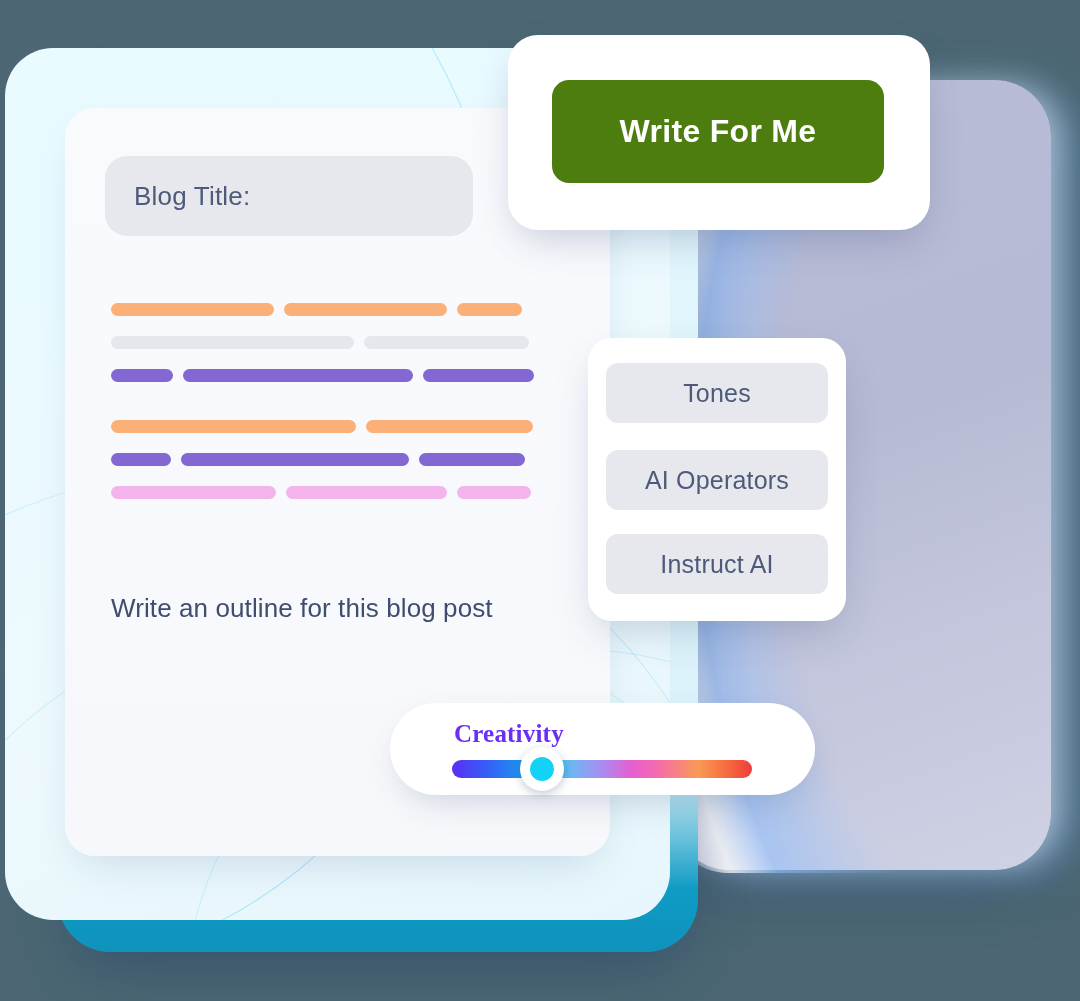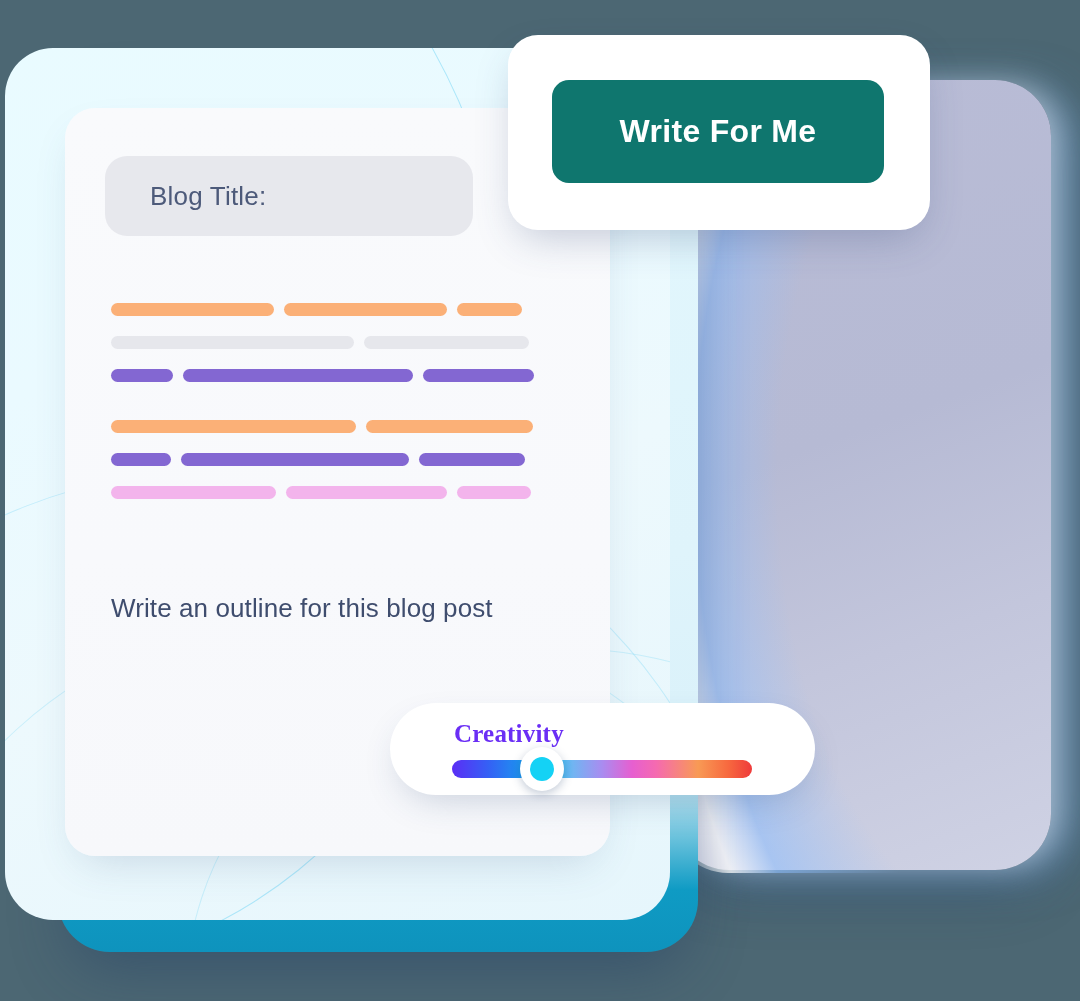--- a/index.html
+++ b/index.html
@@ -67,21 +67,21 @@
     box-shadow:0 18px 44px -16px rgba(60,90,130,.22);
   }
   .title-field{
     position:absolute;left:40px;top:48px;
     width:368px;height:80px;
     border-radius:22px;
     background:#e7e8ed;
     display:flex;align-items:center;
   }
   .title-field span{
-    margin-left:45px;
+    margin-left:29px;
     font-size:26px;color:#4d5a7a;letter-spacing:.2px;
   }
 
   .bars{position:absolute;left:46px;top:195px;width:440px;}
   .bar-row{display:flex;align-items:center;}
   .bar{height:13px;border-radius:7px;}
   .o{background:#fbb077;}
   .g{background:#e6e7ec;}
   .p{background:#8367d2;}
   .k{background:#f3b4ec;}
@@ -95,21 +95,21 @@
   .cta-card{
     position:absolute;left:508px;top:35px;
     width:422px;height:195px;
     border-radius:30px;background:#ffffff;
     box-shadow:0 16px 42px -10px rgba(45,70,115,.28);
   }
   .cta-btn{
     position:absolute;left:44px;top:45px;
     width:332px;height:103px;
     border:0;border-radius:17px;
-    background:#0f766e;
+    background:#4d7c0f;
     color:#ffffff;font-size:32px;font-weight:bold;
     font-family:"Liberation Sans", sans-serif;
     letter-spacing:.3px;cursor:pointer;
   }
 
   
   .opt-card{
     position:absolute;left:588px;top:338px;
     width:258px;height:283px;
     border-radius:24px;background:#ffffff;
@@ -212,20 +212,25 @@
         </div>
       </div>
 
     <div class="prompt-text">Write an outline for this blog post</div>
   </div>
 
   <div class="cta-card">
     <button class="cta-btn">Write For Me</button>
   </div>
 
+  <div class="opt-card">
+    <button class="opt-btn opt0">Tones</button>
+    <button class="opt-btn opt1">AI Operators</button>
+    <button class="opt-btn opt2">Instruct AI</button>
+  </div>
 
   <div class="crt-card">
     <div class="crt-label">Creativity</div>
     <div class="crt-track"></div>
     <div class="crt-thumb" style="left: 130px;">
       <i style="background: rgb(20, 210, 245);"></i>
     </div>
   </div>
 
 </div>

